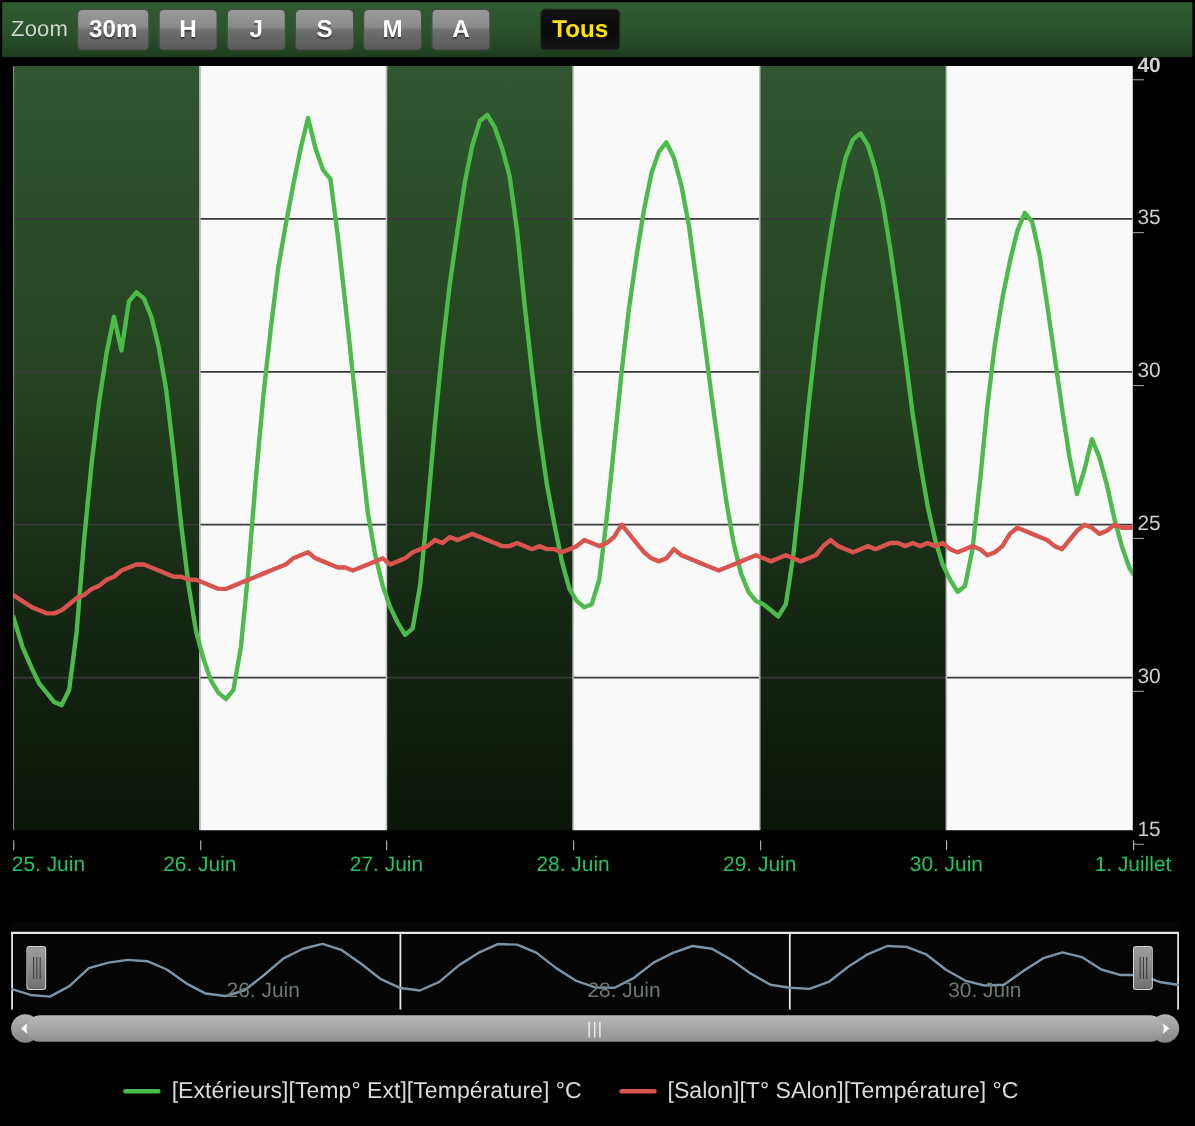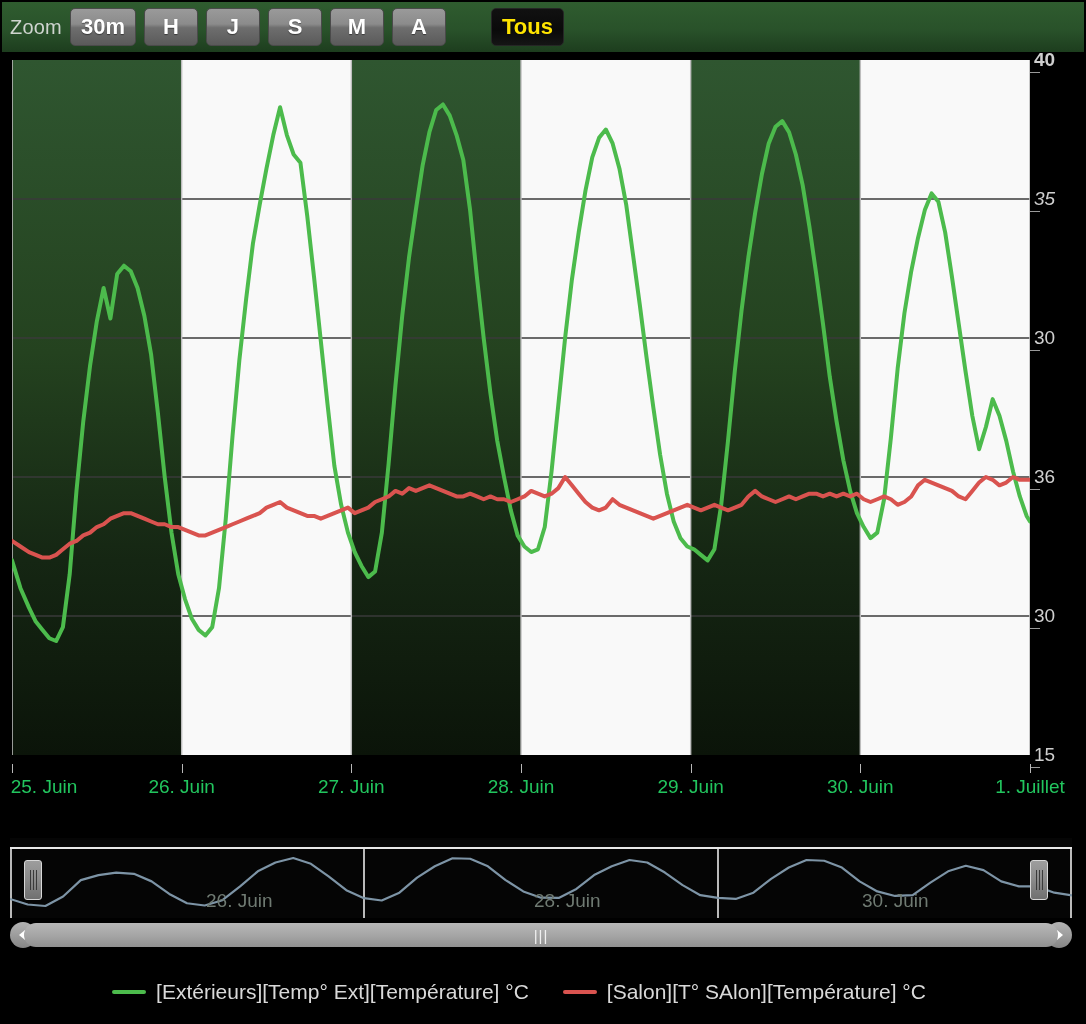--- a/index.html
+++ b/index.html
@@ -296,25 +296,25 @@
       <svg id="plot-svg" preserveAspectRatio="none" viewBox="0 0 1018 695">
           <polyline points="0.00,500.40 8.48,528.20 16.97,547.66 23.75,561.56 30.54,569.90 37.33,578.24 44.11,581.02 50.90,567.12 57.69,514.30 64.47,430.90 71.26,361.40 78.05,305.80 84.83,261.32 91.62,227.96 98.41,258.54 105.19,214.06 111.98,205.72 118.77,211.28 125.55,227.96 132.34,255.76 139.13,294.68 145.91,353.06 152.70,417.00 159.49,472.60 166.27,514.30 173.06,539.32 179.85,558.78 186.63,569.90 193.42,575.46 200.21,567.12 206.99,528.20 213.78,458.70 220.57,375.30 227.35,300.24 234.14,239.08 240.93,183.48 247.71,144.56 254.50,108.42 261.29,75.06 268.07,47.26 274.86,75.06 281.65,94.52 288.43,102.86 295.22,155.68 302.01,216.84 308.79,280.78 315.58,344.72 322.37,405.88 329.15,444.80 335.94,472.60 342.73,492.06 349.51,505.96 356.30,517.08 363.09,511.52 369.87,472.60 376.66,403.10 383.45,325.26 390.23,255.76 397.02,197.38 403.81,150.12 410.59,105.64 417.38,72.28 424.17,50.04 430.95,44.48 437.74,55.60 444.53,75.06 451.31,100.08 458.10,150.12 464.89,216.84 471.67,278.00 478.46,333.60 485.25,380.86 492.03,417.00 498.82,450.36 505.61,475.38 512.39,486.50 519.18,492.06 525.97,489.28 532.75,467.04 539.54,411.44 546.33,344.72 553.11,278.00 559.90,219.62 566.69,172.36 573.47,130.66 580.26,97.30 587.05,77.84 593.83,69.50 600.62,83.40 607.41,108.42 614.19,144.56 620.98,194.60 627.77,244.64 634.55,297.46 641.34,347.50 648.13,394.76 654.91,433.68 661.70,461.48 668.49,478.16 675.27,486.50 682.06,489.28 688.85,494.84 695.63,500.40 702.42,489.28 709.21,444.80 715.99,380.86 722.78,311.36 729.57,250.20 736.35,197.38 743.14,152.90 749.93,113.98 756.71,83.40 763.50,66.72 770.29,61.16 777.07,72.28 783.86,94.52 790.65,125.10 797.43,166.80 804.22,214.06 811.01,264.10 817.79,316.92 824.58,361.40 831.37,400.32 838.15,430.90 844.94,453.14 851.73,467.04 858.51,478.16 865.30,472.60 872.09,439.24 878.87,378.08 885.66,308.58 892.45,252.98 899.23,211.28 906.02,177.92 912.81,150.12 919.59,133.44 926.38,141.78 933.17,172.36 939.95,216.84 946.74,264.10 953.53,311.36 960.31,355.84 967.10,389.20 973.89,366.96 980.67,339.16 987.46,355.84 994.25,380.86 1001.03,411.44 1007.82,436.46 1014.61,455.92 1018.00,461.48" fill="none" stroke="#4cbb4c" stroke-width="4" stroke-linejoin="round" stroke-linecap="round"></polyline>
           <polyline points="0.00,480.94 8.48,486.50 16.97,492.06 23.75,494.84 30.54,497.62 37.33,497.62 44.11,494.84 50.90,489.28 57.69,483.72 64.47,480.94 71.26,475.38 78.05,472.60 84.83,467.04 91.62,464.26 98.41,458.70 105.19,455.92 111.98,453.14 118.77,453.14 125.55,455.92 132.34,458.70 139.13,461.48 145.91,464.26 152.70,464.26 159.49,467.04 166.27,467.04 173.06,469.82 179.85,472.60 186.63,475.38 193.42,475.38 200.21,472.60 206.99,469.82 213.78,467.04 220.57,464.26 227.35,461.48 234.14,458.70 240.93,455.92 247.71,453.14 254.50,447.58 261.29,444.80 268.07,442.02 274.86,447.58 281.65,450.36 288.43,453.14 295.22,455.92 302.01,455.92 308.79,458.70 315.58,455.92 322.37,453.14 329.15,450.36 335.94,447.58 342.73,453.14 349.51,450.36 356.30,447.58 363.09,442.02 369.87,439.24 376.66,436.46 383.45,430.90 390.23,433.68 397.02,428.12 403.81,430.90 410.59,428.12 417.38,425.34 424.17,428.12 430.95,430.90 437.74,433.68 444.53,436.46 451.31,436.46 458.10,433.68 464.89,436.46 471.67,439.24 478.46,436.46 485.25,439.24 492.03,439.24 498.82,442.02 505.61,439.24 512.39,436.46 519.18,430.90 525.97,433.68 532.75,436.46 539.54,433.68 546.33,428.12 553.11,417.00 559.90,425.34 566.69,433.68 573.47,442.02 580.26,447.58 587.05,450.36 593.83,447.58 600.62,439.24 607.41,444.80 614.19,447.58 620.98,450.36 627.77,453.14 634.55,455.92 641.34,458.70 648.13,455.92 654.91,453.14 661.70,450.36 668.49,447.58 675.27,444.80 682.06,447.58 688.85,450.36 695.63,447.58 702.42,444.80 709.21,447.58 715.99,450.36 722.78,447.58 729.57,444.80 736.35,436.46 743.14,430.90 749.93,436.46 756.71,439.24 763.50,442.02 770.29,439.24 777.07,436.46 783.86,439.24 790.65,436.46 797.43,433.68 804.22,433.68 811.01,436.46 817.79,433.68 824.58,436.46 831.37,433.68 838.15,436.46 844.94,433.68 851.73,439.24 858.51,442.02 865.30,439.24 872.09,436.46 878.87,439.24 885.66,444.80 892.45,442.02 899.23,436.46 906.02,425.34 912.81,419.78 919.59,422.56 926.38,425.34 933.17,428.12 939.95,430.90 946.74,436.46 953.53,439.24 960.31,430.90 967.10,422.56 973.89,417.00 980.67,419.78 987.46,425.34 994.25,422.56 1001.03,417.00 1007.82,419.78 1014.61,419.78 1018.00,419.78" fill="none" stroke="#d9534f" stroke-width="4" stroke-linejoin="round" stroke-linecap="round"></polyline>
         </svg>
     </div>
     <div id="yaxis-labels">
         <div class="ylab" style="top: 703px;">15</div>
         <div class="ytick" style="top: 715px;"></div>
         <div class="ylab" style="top: 564px;">30</div>
         <div class="ytick" style="top: 576px;"></div>
-        <div class="ylab" style="top: 425px;">36</div>
+        <div class="ylab" style="top: 425px;">25</div>
         <div class="ytick" style="top: 437px;"></div>
         <div class="ylab" style="top: 286px;">30</div>
         <div class="ytick" style="top: 298px;"></div>
-        <div class="ylab" style="top: 147px; font-style: italic;">35</div>
+        <div class="ylab" style="top: 147px;">35</div>
         <div class="ytick" style="top: 159px;"></div>
         <div class="ylab" style="top: 8px; font-weight: bold;">40</div>
         <div class="ytick" style="top: 20px;"></div>
       </div>
     <div id="xaxis-labels">
         <div class="xtick" style="left: 10px;"></div>
         <div class="xlab" style="left: 42px;">25. Juin</div>
         <div class="xtick" style="left: 179.667px;"></div>
         <div class="xlab" style="left: 179.667px;">26. Juin</div>
         <div class="xtick" style="left: 349.333px;"></div>

